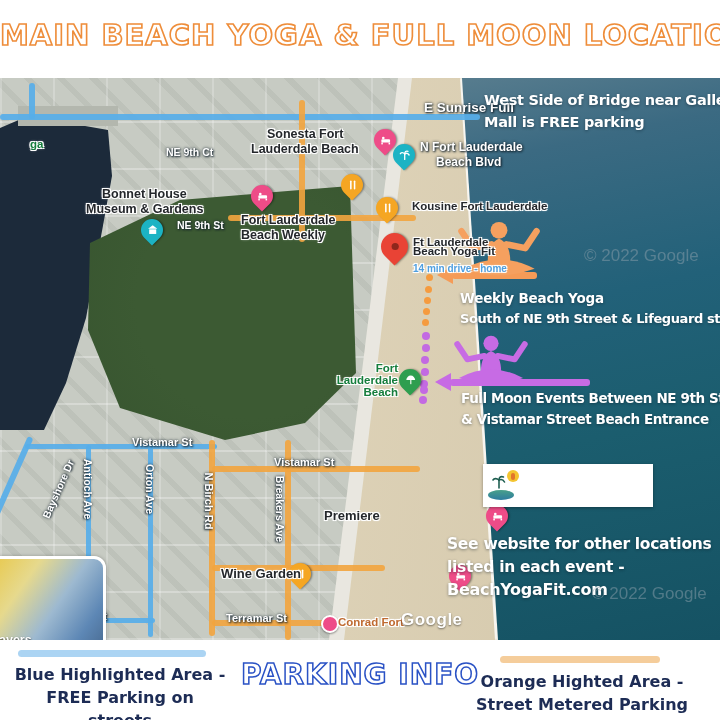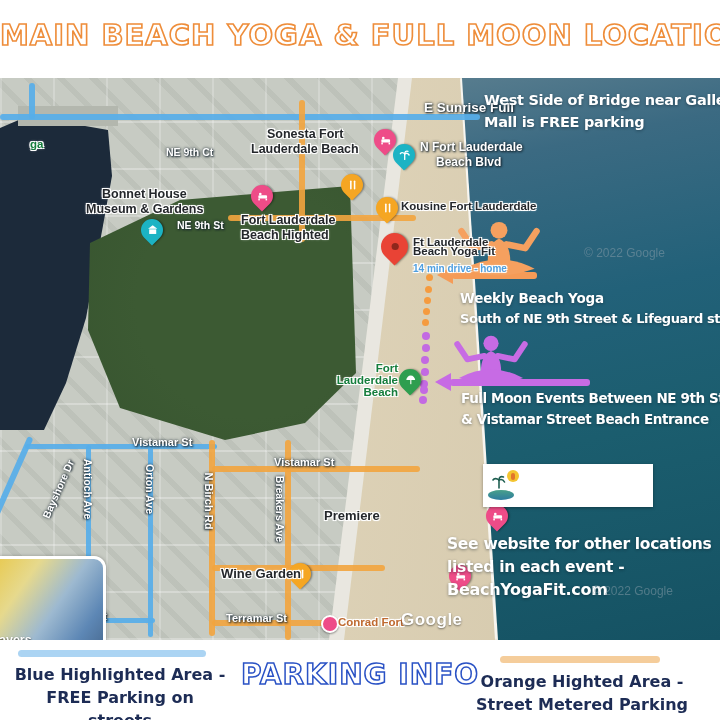--- a/index.html
+++ b/index.html
@@ -71,21 +71,21 @@
   
   .st{position:absolute;color:#fff;font-weight:700;white-space:nowrap;
       text-shadow:0 0 3px rgba(20,34,44,.95),1px 1px 2px rgba(20,34,44,.9);}
   .poi{position:absolute;color:#24272b;font-weight:700;white-space:nowrap;
       text-shadow:-1px -1px 0 #fff,1px -1px 0 #fff,-1px 1px 0 #fff,1px 1px 0 #fff,0 0 3px #fff;}
   .poi.greenlbl{color:#157d3c;margin-left:28px;}
   .poi.brownlbl{color:#bf6a30;}
   .poi.bluelbl{color:#4f9fe0;}
   .note{position:absolute;color:#fff;font-weight:700;white-space:nowrap;
       font-family:"DejaVu Sans",sans-serif;text-shadow:0 1px 3px rgba(10,25,35,.45);}
-  .wm{position:absolute;color:rgba(140,160,172,.5);font-size:12px;white-space:nowrap;text-align:center;}
+  .wm{position:absolute;color:rgba(140,160,172,.5);font-size:17px;white-space:nowrap;text-align:center;}
   #google-logo{position:absolute;color:#fff;font-weight:700;font-size:17px;letter-spacing:.5px;
       text-shadow:0 1px 2px rgba(0,0,0,.5);}
 
   
   #logo-box{position:absolute;left:483px;top:386px;width:170px;height:43px;background:#fff;
       box-shadow:0 1px 3px rgba(0,0,0,.35);display:flex;align-items:center;padding:0 4px;box-sizing:border-box;}
   #logo-icon{width:34px;height:34px;position:relative;flex:0 0 34px;}
   #logo-icon .sun{position:absolute;right:2px;top:1px;width:12px;height:12px;border-radius:50%;background:#f4c531;}
   #logo-icon .figure{position:absolute;right:6px;top:4px;width:4px;height:7px;background:#e2762d;border-radius:2px;}
   #logo-icon .island{position:absolute;left:1px;bottom:3px;width:26px;height:10px;border-radius:50%;
@@ -296,22 +296,22 @@
     <div class="st" style="left:48px;top:405px;width:80px;text-align:center;font-size:10.5px;transform:rotate(90deg)">Antioch Ave</div>
     <div class="st" style="left:110px;top:405px;width:80px;text-align:center;font-size:10.5px;transform:rotate(90deg)">Orton Ave</div>
     <div class="st" style="left:169px;top:417px;width:80px;text-align:center;font-size:11px;transform:rotate(90deg)">N Birch Rd</div>
     <div class="st" style="left:240px;top:425px;width:80px;text-align:center;font-size:10.5px;transform:rotate(90deg)">Breakers Ave</div>
 
     <div class="poi" style="left:267px;top:49px;font-size:12.5px">Sonesta Fort</div>
     <div class="poi" style="left:251px;top:64px;font-size:12.5px">Lauderdale Beach</div>
     <div class="poi" style="left:102px;top:109px;font-size:12.5px">Bonnet House</div>
     <div class="poi" style="left:86px;top:124px;font-size:12.5px">Museum &amp; Gardens</div>
     <div class="poi" style="left:241px;top:135px;font-size:12.5px">Fort Lauderdale</div>
-    <div class="poi" style="left:241px;top:150px;font-size:12.5px">Beach Highted</div>
-    <div class="poi" style="left:401px;top:122px;font-size:11.5px">Kousine Fort Lauderdale</div>
+    <div class="poi" style="left:241px;top:150px;font-size:12.5px">Beach Weekly</div>
+    <div class="poi" style="left:412px;top:122px;font-size:11.5px">Kousine Fort Lauderdale</div>
     <div class="poi" style="left:413px;top:158px;font-size:11.5px">Ft Lauderdale</div>
     <div class="poi" style="left:413px;top:167px;font-size:11.5px">Beach Yoga Fit</div>
     <div class="poi bluelbl" style="left:413px;top:185px;font-size:10px">14 min drive - home</div>
     <div class="poi greenlbl" style="right:322px;top:284px;font-size:11.5px;text-align:right;line-height:12px">
       <div>Fort</div>
       <div>Lauderdale</div>
       <div>Beach</div>
     </div>
     <div class="poi" style="left:324px;top:430px;font-size:13px">Premiere</div>
     <div class="poi" style="left:221px;top:488px;font-size:13px">Wine Garden</div>

